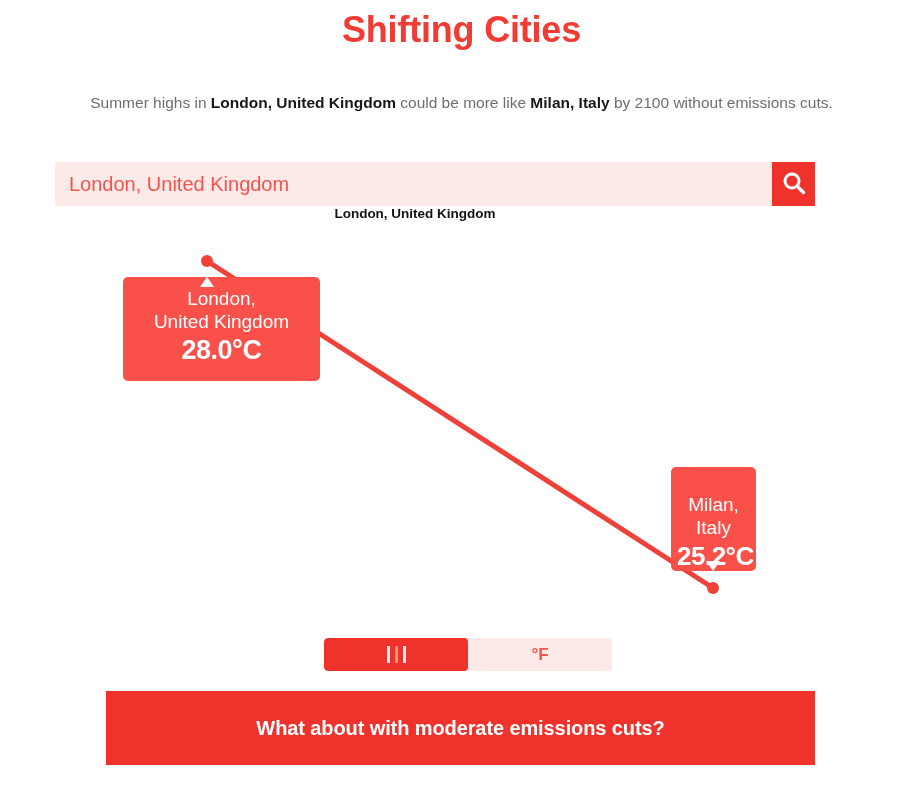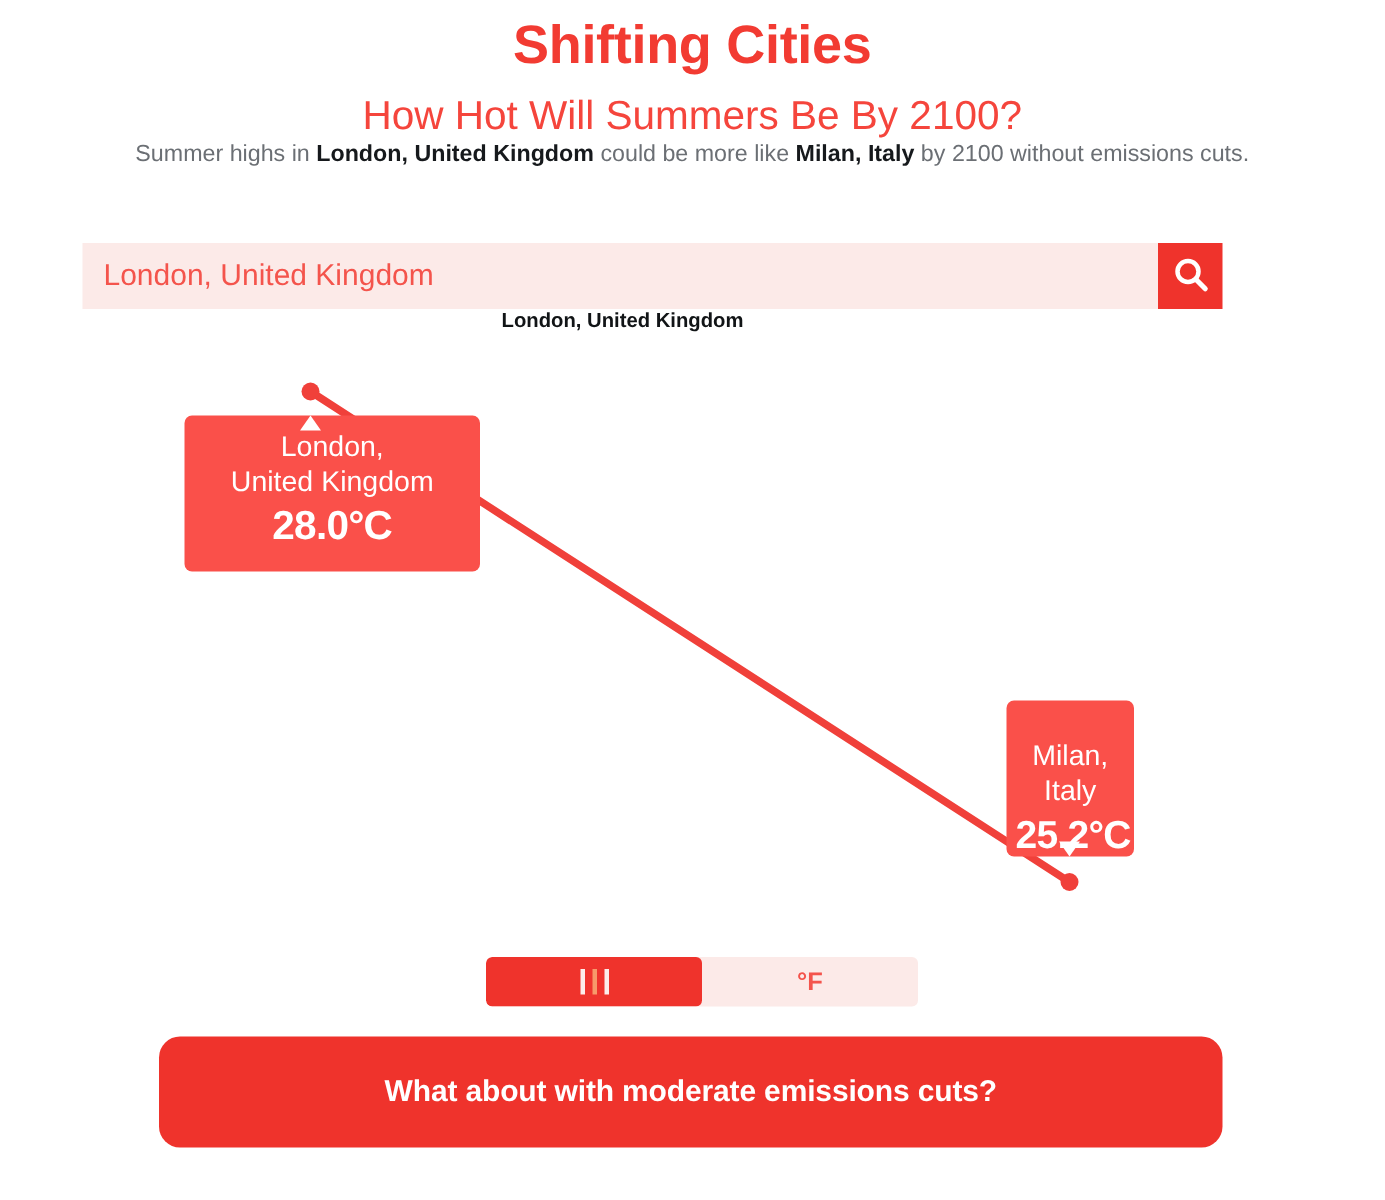--- a/index.html
+++ b/index.html
@@ -230,36 +230,35 @@
 
   
   .cta {
     position: absolute;
     left: 106px;
     top: 691px;
     width: 709px;
     height: 74px;
     background: #EF332C;
     border: none;
-    border-radius: 14px;
+    border-radius: 0;
     color: #ffffff;
     font-family: "Liberation Sans", sans-serif;
     font-size: 20px;
     font-weight: bold;
     cursor: pointer;
     letter-spacing: -0.1px;
   }
 </style>
 </head>
 <body>
 
 <div class="app">
 
   <div class="title">Shifting Cities</div>
-  <div class="subtitle">How Hot Will Summers Be By 2100?</div>
   <div class="description"><span>Summer highs in </span><b>London, United Kingdom</b><span> could be more like </span><b>Milan, Italy</b><span> by 2100 without emissions cuts.</span></div>
 
   <div class="search-row">
     <input class="search-input" type="text" value="London, United Kingdom" style="">
     <button class="search-button">
       <span>
         <svg width="26" height="26" viewBox="0 0 26 26" aria-hidden="true">
           <circle cx="11" cy="11" r="7" fill="none" stroke="#ffffff" stroke-width="3"></circle>
           <line x1="16.2" y1="16.2" x2="22.5" y2="22.5" stroke="#ffffff" stroke-width="3.4" stroke-linecap="round"></line>
         </svg>

